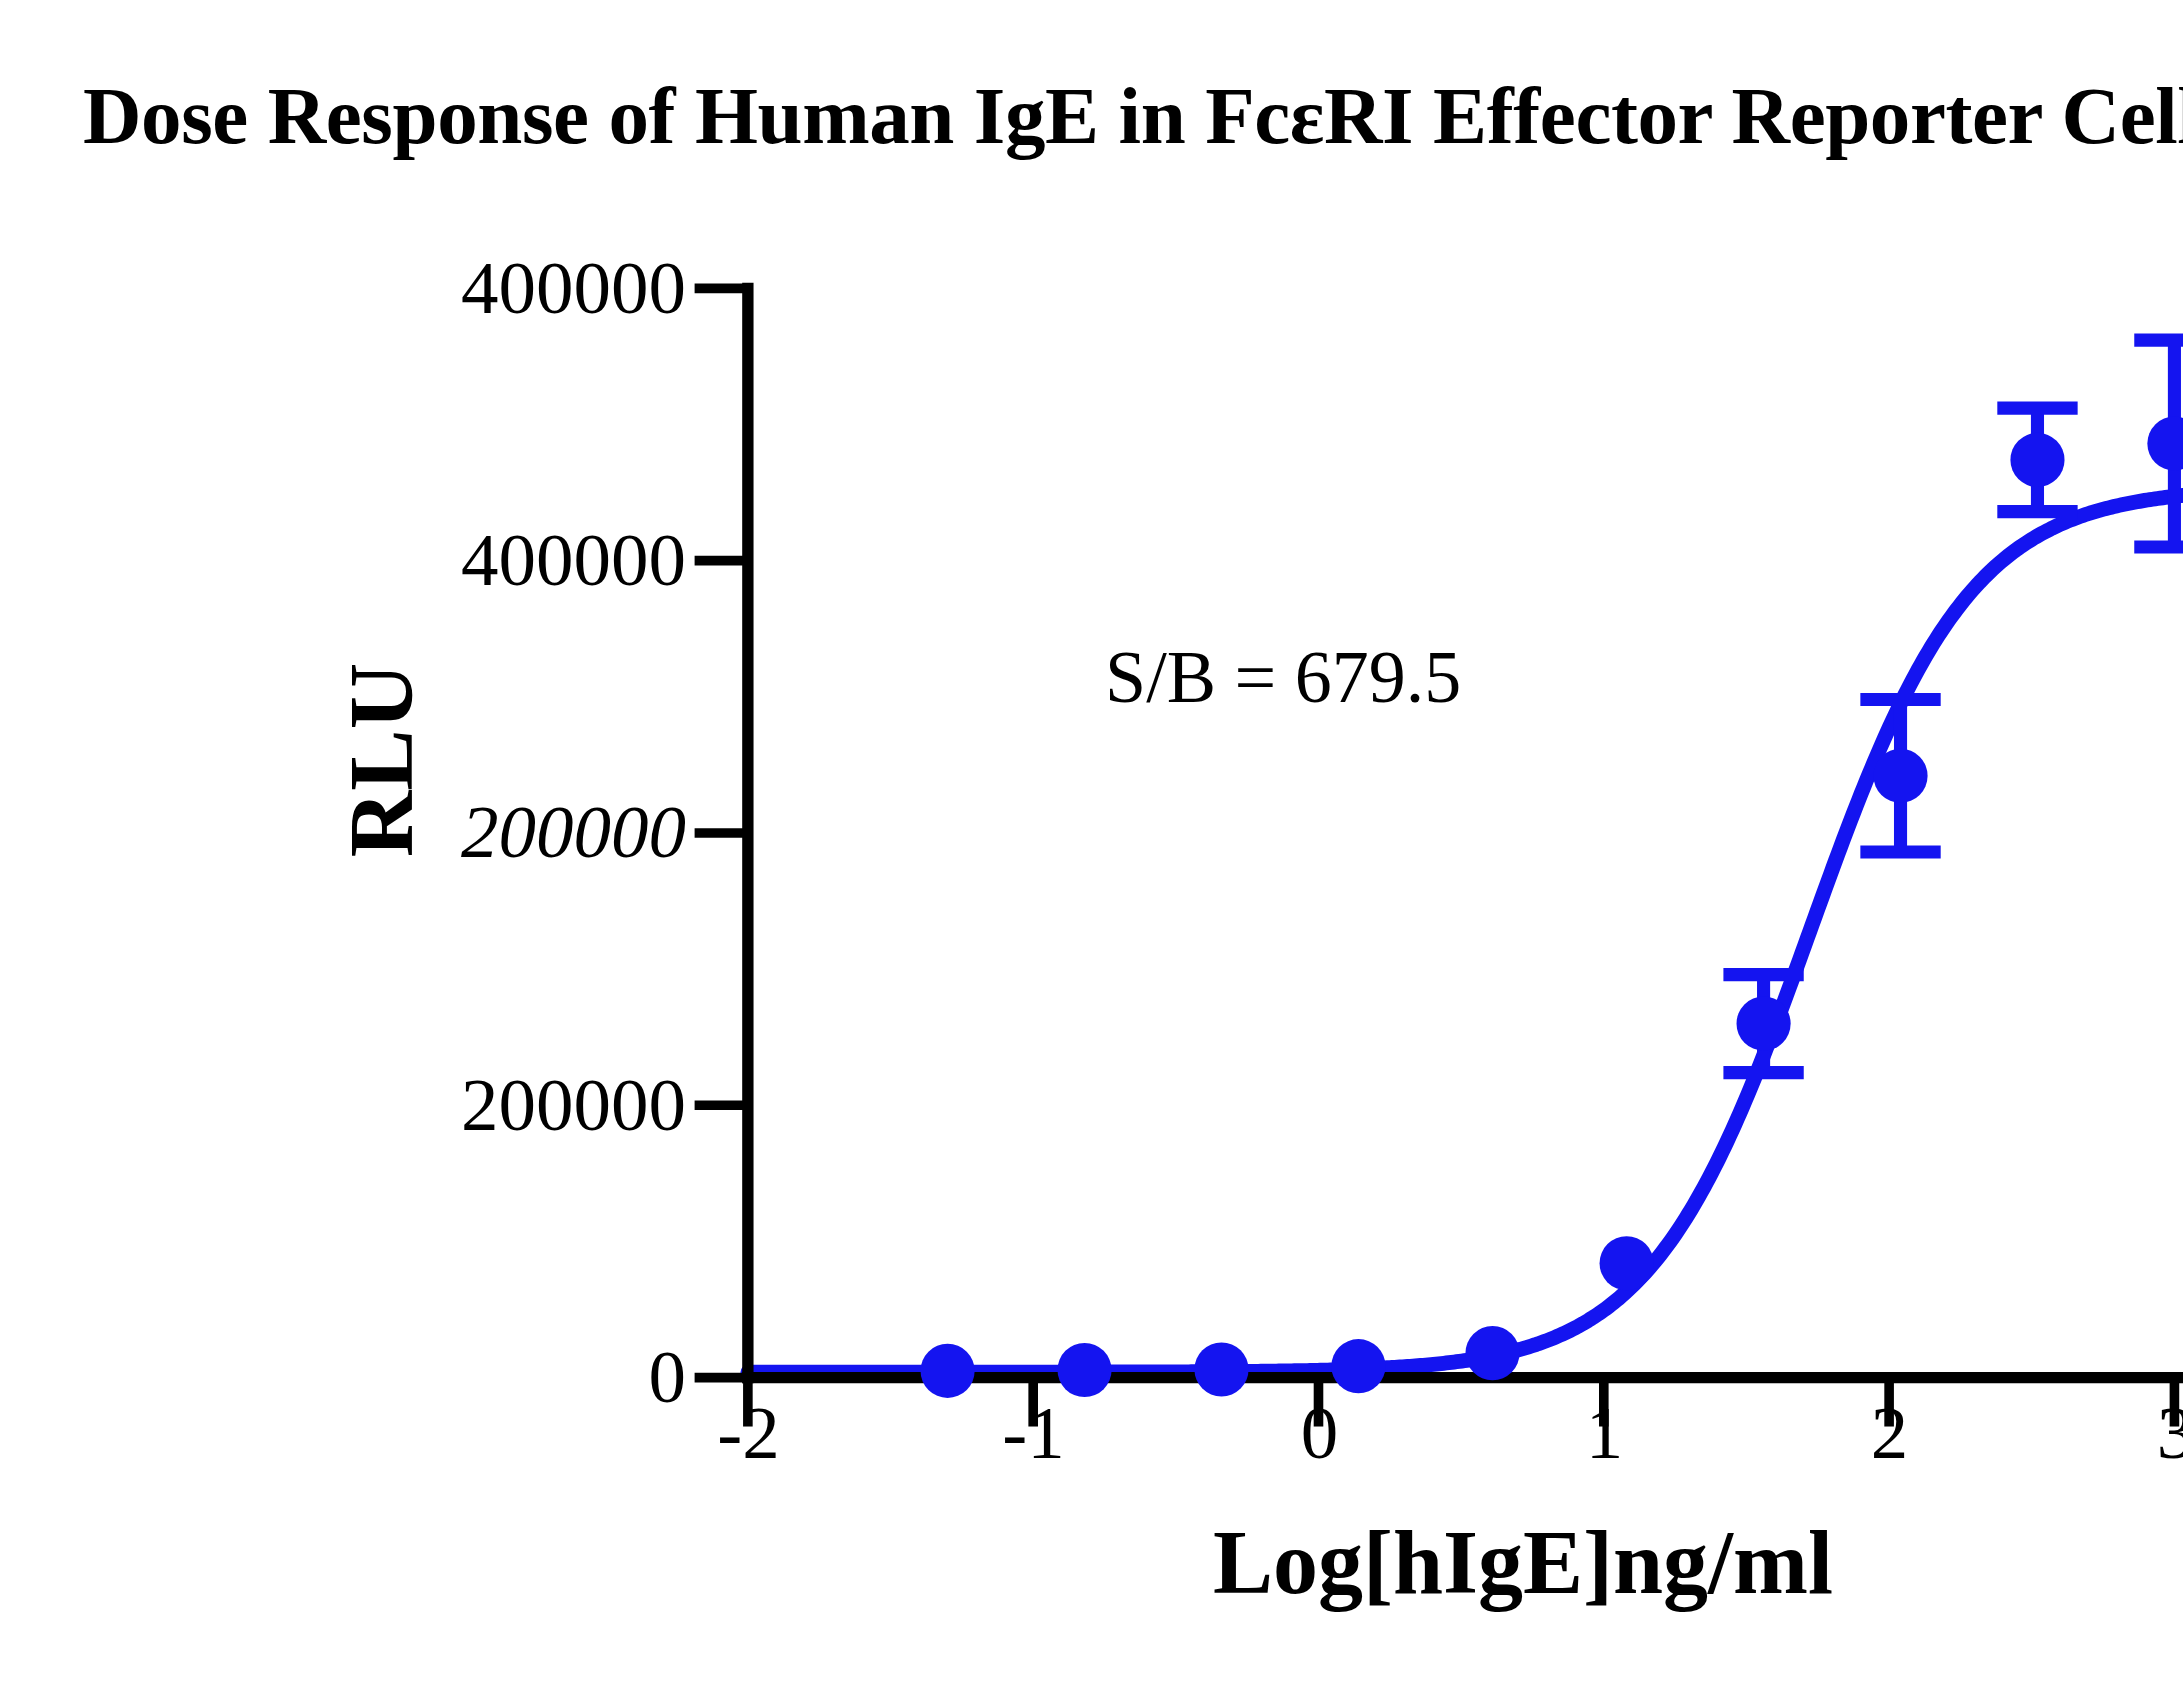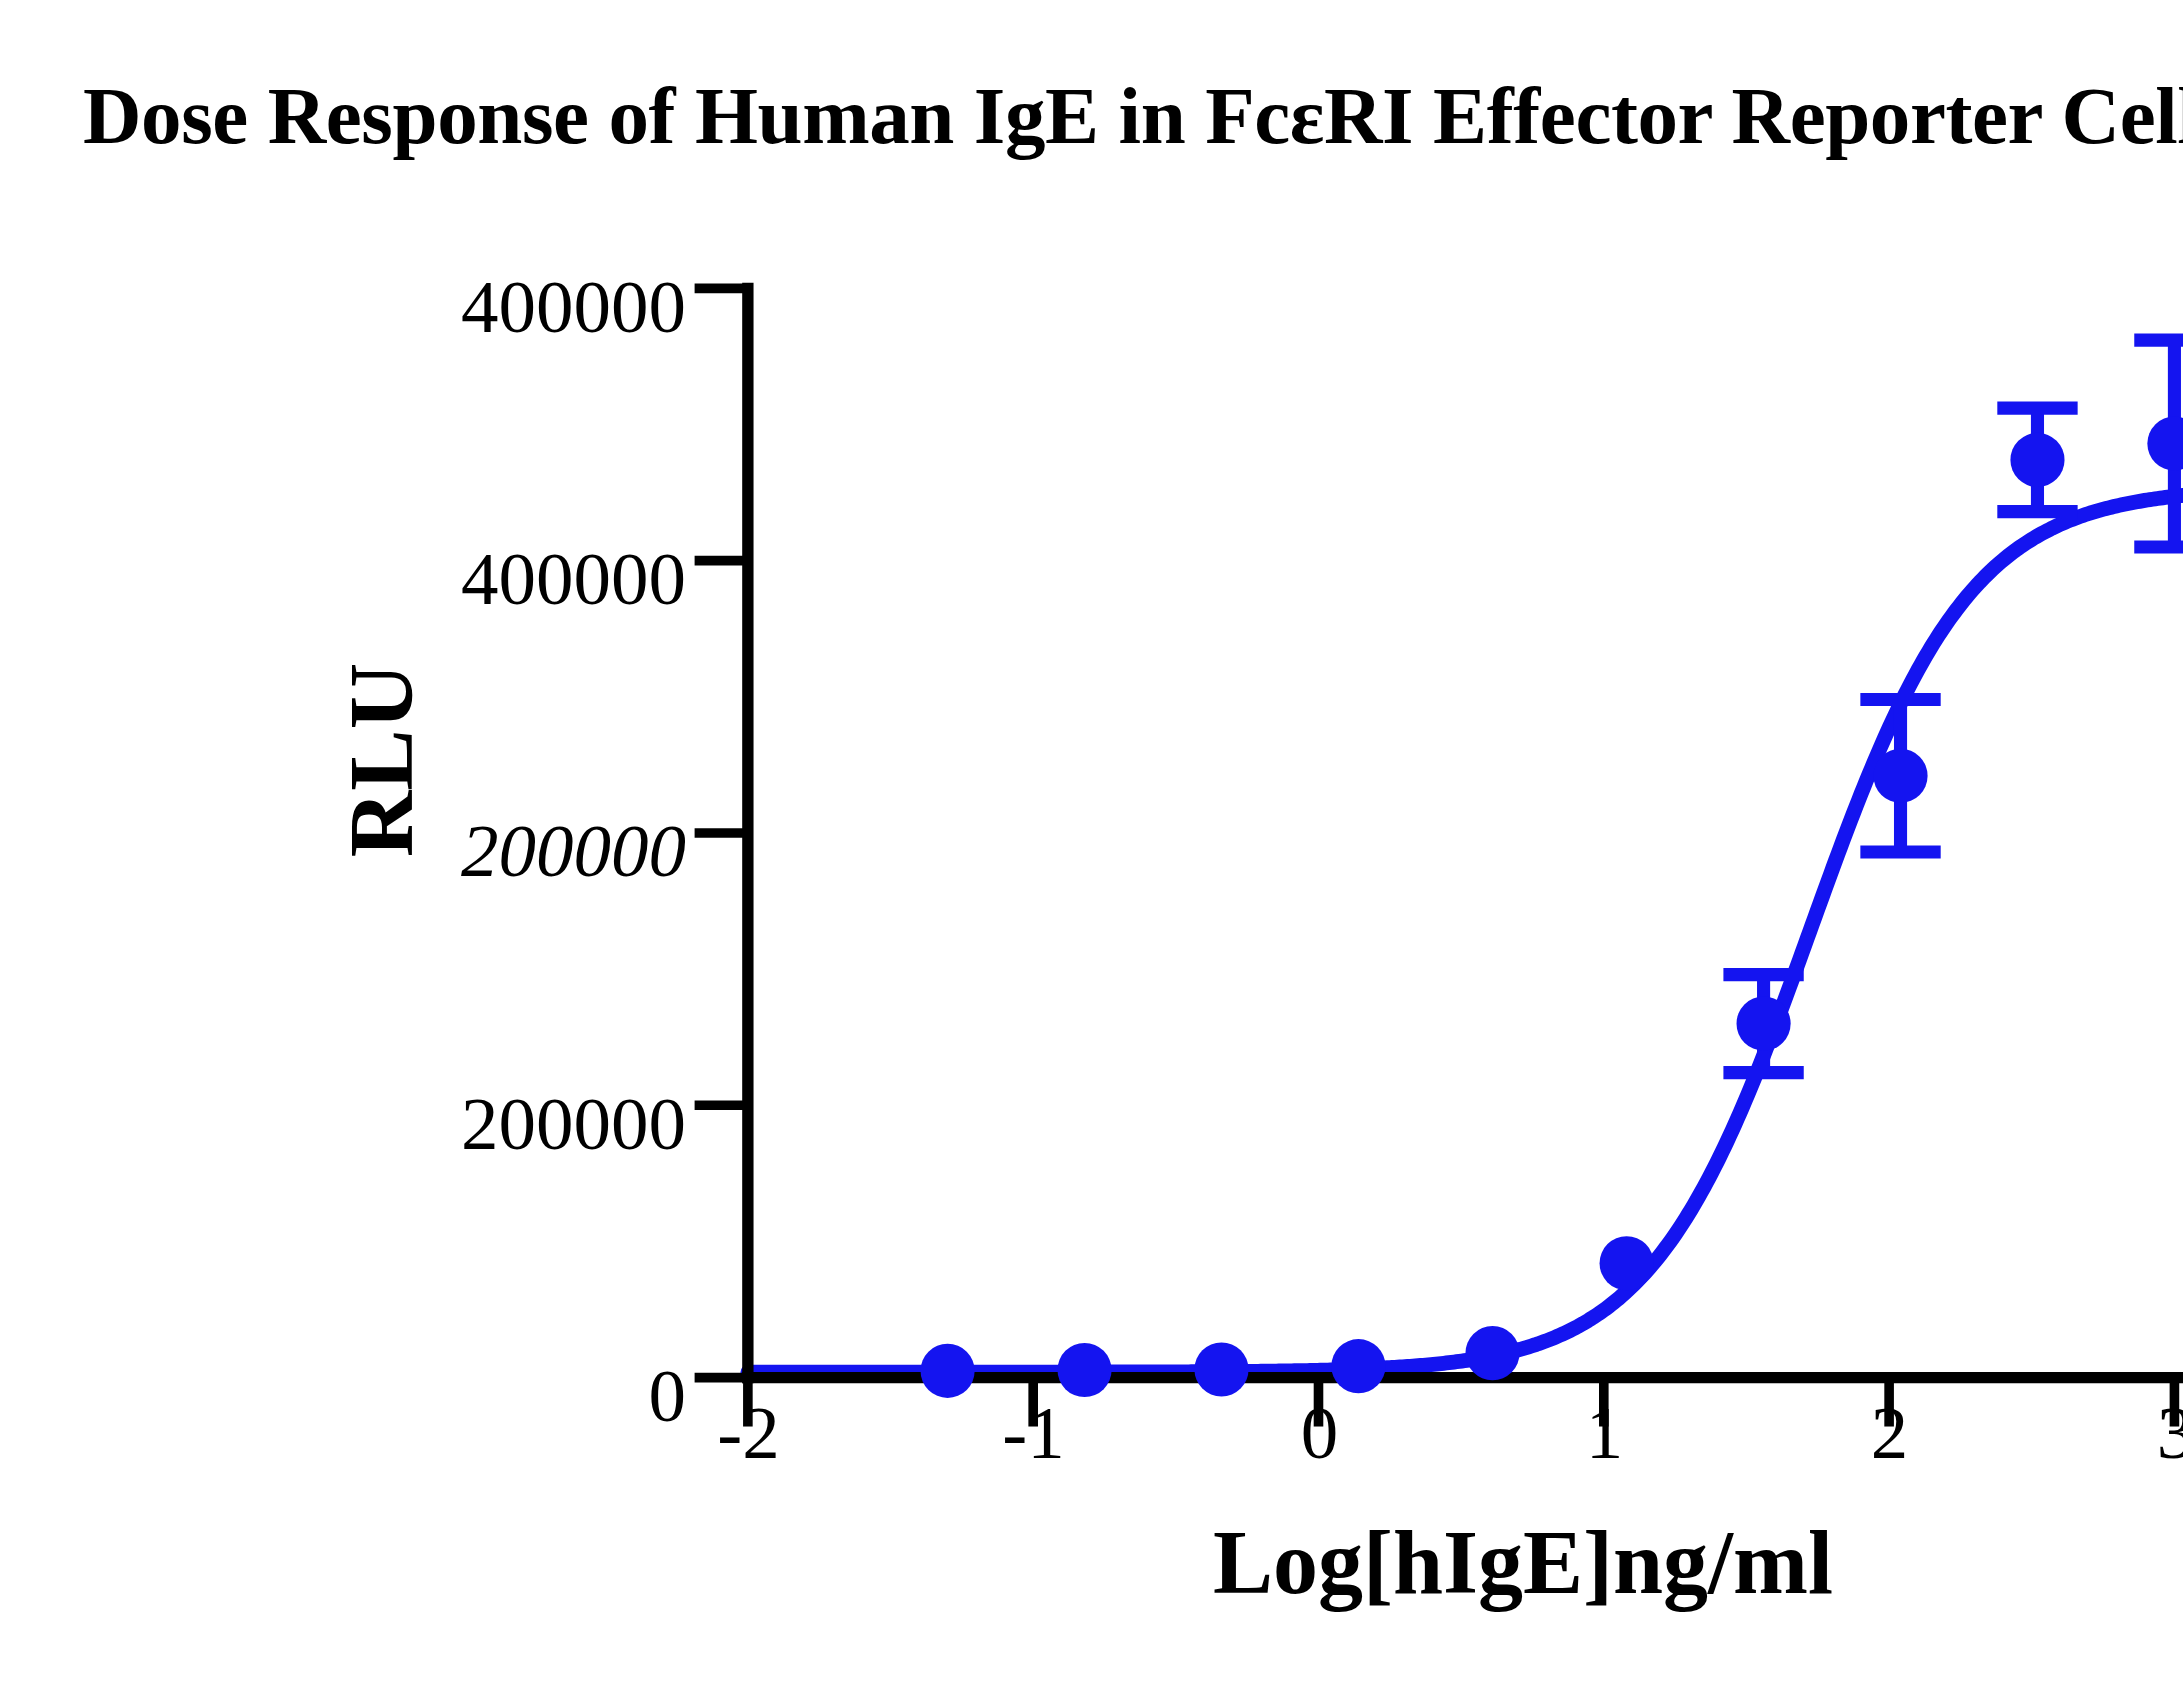--- a/index.html
+++ b/index.html
@@ -82,21 +82,20 @@
     font-size: 75px;
     color: #000000;
     white-space: nowrap;
     line-height: 1;
   }
   .ytick-wrap {
     position: absolute;
     left: 0;
     width: 686px;
     height: 0.4px;
-    margin-top: 19px;
   }
   .xtick-label {
     position: absolute;
     text-align: center;
     font-size: 75px;
     color: #000000;
     white-space: nowrap;
     line-height: 1;
     width: 175px;
     margin-left: -87px;
@@ -120,20 +119,21 @@
 
 <div id="figure">
 
   <div id="chart-title">Dose Response of Human IgE in FcεRI Effector Reporter Cell (C4)</div>
 
   <div id="ylabel">RLU</div>
 
   <div id="xlabel">Log[hIgE]ng/ml</div>
 
   <div id="annotation">
+    <div>S/B = 679.5</div>
   </div>
 
   <svg id="plot" viewBox="0 0 6970 3854" width="3043" height="1683">
     <g id="svg-root">
         <path d="M1713.0,3142.5 L1718.9,3142.5 L1724.8,3142.5 L1730.7,3142.5 L1736.6,3142.5 L1742.5,3142.5 L1748.4,3142.5 L1754.3,3142.5 L1760.2,3142.5 L1766.1,3142.5 L1772.0,3142.5 L1777.9,3142.5 L1783.8,3142.5 L1789.7,3142.5 L1795.6,3142.5 L1801.5,3142.5 L1807.5,3142.5 L1813.4,3142.5 L1819.3,3142.5 L1825.2,3142.5 L1831.1,3142.5 L1837.0,3142.5 L1842.9,3142.5 L1848.8,3142.5 L1854.7,3142.5 L1860.6,3142.5 L1866.5,3142.5 L1872.4,3142.5 L1878.3,3142.5 L1884.2,3142.5 L1890.1,3142.5 L1896.0,3142.5 L1901.9,3142.5 L1907.8,3142.5 L1913.7,3142.5 L1919.6,3142.5 L1925.5,3142.5 L1931.4,3142.5 L1937.3,3142.5 L1943.2,3142.5 L1949.1,3142.5 L1955.0,3142.5 L1960.9,3142.5 L1966.8,3142.5 L1972.7,3142.5 L1978.7,3142.5 L1984.6,3142.5 L1990.5,3142.5 L1996.4,3142.5 L2002.3,3142.5 L2008.2,3142.5 L2014.1,3142.5 L2020.0,3142.5 L2025.9,3142.5 L2031.8,3142.5 L2037.7,3142.5 L2043.6,3142.5 L2049.5,3142.5 L2055.4,3142.5 L2061.3,3142.5 L2067.2,3142.5 L2073.1,3142.5 L2079.0,3142.5 L2084.9,3142.5 L2090.8,3142.5 L2096.7,3142.5 L2102.6,3142.5 L2108.5,3142.5 L2114.4,3142.5 L2120.3,3142.5 L2126.2,3142.5 L2132.1,3142.5 L2138.0,3142.5 L2143.9,3142.5 L2149.8,3142.5 L2155.8,3142.5 L2161.7,3142.5 L2167.6,3142.5 L2173.5,3142.5 L2179.4,3142.5 L2185.3,3142.5 L2191.2,3142.5 L2197.1,3142.5 L2203.0,3142.5 L2208.9,3142.5 L2214.8,3142.5 L2220.7,3142.5 L2226.6,3142.5 L2232.5,3142.5 L2238.4,3142.5 L2244.3,3142.5 L2250.2,3142.5 L2256.1,3142.5 L2262.0,3142.5 L2267.9,3142.5 L2273.8,3142.5 L2279.7,3142.4 L2285.6,3142.4 L2291.5,3142.4 L2297.4,3142.4 L2303.3,3142.4 L2309.2,3142.4 L2315.1,3142.4 L2321.0,3142.4 L2326.9,3142.4 L2332.8,3142.4 L2338.8,3142.4 L2344.7,3142.4 L2350.6,3142.4 L2356.5,3142.4 L2362.4,3142.4 L2368.3,3142.4 L2374.2,3142.4 L2380.1,3142.4 L2386.0,3142.4 L2391.9,3142.4 L2397.8,3142.4 L2403.7,3142.4 L2409.6,3142.4 L2415.5,3142.4 L2421.4,3142.4 L2427.3,3142.4 L2433.2,3142.4 L2439.1,3142.3 L2445.0,3142.3 L2450.9,3142.3 L2456.8,3142.3 L2462.7,3142.3 L2468.6,3142.3 L2474.5,3142.3 L2480.4,3142.3 L2486.3,3142.3 L2492.2,3142.3 L2498.1,3142.3 L2504.0,3142.3 L2509.9,3142.3 L2515.9,3142.3 L2521.8,3142.2 L2527.7,3142.2 L2533.6,3142.2 L2539.5,3142.2 L2545.4,3142.2 L2551.3,3142.2 L2557.2,3142.2 L2563.1,3142.2 L2569.0,3142.2 L2574.9,3142.1 L2580.8,3142.1 L2586.7,3142.1 L2592.6,3142.1 L2598.5,3142.1 L2604.4,3142.1 L2610.3,3142.1 L2616.2,3142.0 L2622.1,3142.0 L2628.0,3142.0 L2633.9,3142.0 L2639.8,3142.0 L2645.7,3142.0 L2651.6,3141.9 L2657.5,3141.9 L2663.4,3141.9 L2669.3,3141.9 L2675.2,3141.9 L2681.1,3141.8 L2687.0,3141.8 L2693.0,3141.8 L2698.9,3141.8 L2704.8,3141.8 L2710.7,3141.7 L2716.6,3141.7 L2722.5,3141.7 L2728.4,3141.6 L2734.3,3141.6 L2740.2,3141.6 L2746.1,3141.6 L2752.0,3141.5 L2757.9,3141.5 L2763.8,3141.5 L2769.7,3141.4 L2775.6,3141.4 L2781.5,3141.4 L2787.4,3141.3 L2793.3,3141.3 L2799.2,3141.2 L2805.1,3141.2 L2811.0,3141.1 L2816.9,3141.1 L2822.8,3141.1 L2828.7,3141.0 L2834.6,3141.0 L2840.5,3140.9 L2846.4,3140.9 L2852.3,3140.8 L2858.2,3140.7 L2864.2,3140.7 L2870.1,3140.6 L2876.0,3140.6 L2881.9,3140.5 L2887.8,3140.4 L2893.7,3140.4 L2899.6,3140.3 L2905.5,3140.2 L2911.4,3140.1 L2917.3,3140.1 L2923.2,3140.0 L2929.1,3139.9 L2935.0,3139.8 L2940.9,3139.7 L2946.8,3139.6 L2952.7,3139.5 L2958.6,3139.4 L2964.5,3139.3 L2970.4,3139.2 L2976.3,3139.1 L2982.2,3139.0 L2988.1,3138.9 L2994.0,3138.8 L2999.9,3138.7 L3005.8,3138.5 L3011.7,3138.4 L3017.6,3138.3 L3023.5,3138.1 L3029.4,3138.0 L3035.3,3137.8 L3041.3,3137.7 L3047.2,3137.5 L3053.1,3137.4 L3059.0,3137.2 L3064.9,3137.0 L3070.8,3136.9 L3076.7,3136.7 L3082.6,3136.5 L3088.5,3136.3 L3094.4,3136.1 L3100.3,3135.9 L3106.2,3135.6 L3112.1,3135.4 L3118.0,3135.2 L3123.9,3134.9 L3129.8,3134.7 L3135.7,3134.4 L3141.6,3134.2 L3147.5,3133.9 L3153.4,3133.6 L3159.3,3133.3 L3165.2,3133.0 L3171.1,3132.7 L3177.0,3132.4 L3182.9,3132.1 L3188.8,3131.7 L3194.7,3131.4 L3200.6,3131.0 L3206.5,3130.7 L3212.4,3130.3 L3218.3,3129.9 L3224.3,3129.5 L3230.2,3129.0 L3236.1,3128.6 L3242.0,3128.1 L3247.9,3127.7 L3253.8,3127.2 L3259.7,3126.7 L3265.6,3126.2 L3271.5,3125.6 L3277.4,3125.1 L3283.3,3124.5 L3289.2,3123.9 L3295.1,3123.3 L3301.0,3122.7 L3306.9,3122.1 L3312.8,3121.4 L3318.7,3120.7 L3324.6,3120.0 L3330.5,3119.3 L3336.4,3118.5 L3342.3,3117.8 L3348.2,3117.0 L3354.1,3116.1 L3360.0,3115.3 L3365.9,3114.4 L3371.8,3113.5 L3377.7,3112.6 L3383.6,3111.6 L3389.5,3110.6 L3395.4,3109.6 L3401.4,3108.5 L3407.3,3107.4 L3413.2,3106.3 L3419.1,3105.1 L3425.0,3103.9 L3430.9,3102.7 L3436.8,3101.4 L3442.7,3100.1 L3448.6,3098.7 L3454.5,3097.3 L3460.4,3095.9 L3466.3,3094.4 L3472.2,3092.8 L3478.1,3091.2 L3484.0,3089.6 L3489.9,3087.9 L3495.8,3086.2 L3501.7,3084.4 L3507.6,3082.5 L3513.5,3080.6 L3519.4,3078.7 L3525.3,3076.6 L3531.2,3074.5 L3537.1,3072.4 L3543.0,3070.2 L3548.9,3067.9 L3554.8,3065.5 L3560.7,3063.1 L3566.6,3060.6 L3572.6,3058.0 L3578.5,3055.4 L3584.4,3052.7 L3590.3,3049.9 L3596.2,3047.0 L3602.1,3044.0 L3608.0,3040.9 L3613.9,3037.8 L3619.8,3034.5 L3625.7,3031.2 L3631.6,3027.7 L3637.5,3024.2 L3643.4,3020.5 L3649.3,3016.8 L3655.2,3012.9 L3661.1,3009.0 L3667.0,3004.9 L3672.9,3000.7 L3678.8,2996.4 L3684.7,2992.0 L3690.6,2987.4 L3696.5,2982.7 L3702.4,2977.9 L3708.3,2973.0 L3714.2,2967.9 L3720.1,2962.7 L3726.0,2957.3 L3731.9,2951.8 L3737.8,2946.2 L3743.7,2940.4 L3749.6,2934.4 L3755.6,2928.3 L3761.5,2922.1 L3767.4,2915.7 L3773.3,2909.1 L3779.2,2902.4 L3785.1,2895.4 L3791.0,2888.4 L3796.9,2881.1 L3802.8,2873.7 L3808.7,2866.1 L3814.6,2858.3 L3820.5,2850.3 L3826.4,2842.2 L3832.3,2833.8 L3838.2,2825.3 L3844.1,2816.6 L3850.0,2807.6 L3855.9,2798.5 L3861.8,2789.2 L3867.7,2779.7 L3873.6,2770.0 L3879.5,2760.1 L3885.4,2750.0 L3891.3,2739.7 L3897.2,2729.2 L3903.1,2718.5 L3909.0,2707.6 L3914.9,2696.5 L3920.8,2685.2 L3926.8,2673.6 L3932.7,2661.9 L3938.6,2650.0 L3944.5,2637.9 L3950.4,2625.5 L3956.3,2613.0 L3962.2,2600.3 L3968.1,2587.4 L3974.0,2574.3 L3979.9,2561.1 L3985.8,2547.6 L3991.7,2534.0 L3997.6,2520.1 L4003.5,2506.1 L4009.4,2492.0 L4015.3,2477.7 L4021.2,2463.2 L4027.1,2448.5 L4033.0,2433.8 L4038.9,2418.8 L4044.8,2403.7 L4050.7,2388.5 L4056.6,2373.2 L4062.5,2357.8 L4068.4,2342.2 L4074.3,2326.5 L4080.2,2310.8 L4086.1,2294.9 L4092.0,2279.0 L4097.9,2263.0 L4103.9,2246.9 L4109.8,2230.7 L4115.7,2214.5 L4121.6,2198.3 L4127.5,2182.0 L4133.4,2165.7 L4139.3,2149.4 L4145.2,2133.0 L4151.1,2116.7 L4157.0,2100.4 L4162.9,2084.0 L4168.8,2067.7 L4174.7,2051.5 L4180.6,2035.3 L4186.5,2019.1 L4192.4,2003.0 L4198.3,1986.9 L4204.2,1970.9 L4210.1,1955.0 L4216.0,1939.2 L4221.9,1923.5 L4227.8,1907.9 L4233.7,1892.4 L4239.6,1877.0 L4245.5,1861.7 L4251.4,1846.6 L4257.3,1831.6 L4263.2,1816.7 L4269.1,1802.0 L4275.0,1787.4 L4280.9,1773.0 L4286.9,1758.8 L4292.8,1744.7 L4298.7,1730.8 L4304.6,1717.1 L4310.5,1703.5 L4316.4,1690.2 L4322.3,1677.0 L4328.2,1664.0 L4334.1,1651.2 L4340.0,1638.6 L4345.9,1626.2 L4351.8,1613.9 L4357.7,1601.9 L4363.6,1590.1 L4369.5,1578.5 L4375.4,1567.0 L4381.3,1555.8 L4387.2,1544.8 L4393.1,1534.0 L4399.0,1523.4 L4404.9,1513.0 L4410.8,1502.8 L4416.7,1492.8 L4422.6,1483.0 L4428.5,1473.4 L4434.4,1464.0 L4440.3,1454.8 L4446.2,1445.7 L4452.1,1436.9 L4458.1,1428.3 L4464.0,1419.9 L4469.9,1411.6 L4475.8,1403.6 L4481.7,1395.7 L4487.6,1388.0 L4493.5,1380.5 L4499.4,1373.1 L4505.3,1365.9 L4511.2,1359.0 L4517.1,1352.1 L4523.0,1345.5 L4528.9,1339.0 L4534.8,1332.6 L4540.7,1326.5 L4546.6,1320.4 L4552.5,1314.6 L4558.4,1308.9 L4564.3,1303.3 L4570.2,1297.9 L4576.1,1292.6 L4582.0,1287.4 L4587.9,1282.4 L4593.8,1277.5 L4599.7,1272.8 L4605.6,1268.2 L4611.5,1263.7 L4617.4,1259.3 L4623.3,1255.1 L4629.2,1250.9 L4635.1,1246.9 L4641.1,1243.0 L4647.0,1239.2 L4652.9,1235.5 L4658.8,1231.9 L4664.7,1228.4 L4670.6,1225.0 L4676.5,1221.7 L4682.4,1218.5 L4688.3,1215.4 L4694.2,1212.4 L4700.1,1209.4 L4706.0,1206.6 L4711.9,1203.8 L4717.8,1201.1 L4723.7,1198.5 L4729.6,1196.0 L4735.5,1193.5 L4741.4,1191.1 L4747.3,1188.8 L4753.2,1186.6 L4759.1,1184.4 L4765.0,1182.3 L4770.9,1180.2 L4776.8,1178.2 L4782.7,1176.3 L4788.6,1174.4 L4794.5,1172.6 L4800.4,1170.8 L4806.3,1169.1 L4812.3,1167.4 L4818.2,1165.8 L4824.1,1164.3 L4830.0,1162.8 L4835.9,1161.3 L4841.8,1159.9 L4847.7,1158.5 L4853.6,1157.1 L4859.5,1155.8 L4865.4,1154.6 L4871.3,1153.4 L4877.2,1152.2 L4883.1,1151.0 L4889.0,1149.9 L4894.9,1148.8 L4900.8,1147.8 L4906.7,1146.8 L4912.6,1145.8 L4918.5,1144.8 L4924.4,1143.9 L4930.3,1143.0 L4936.2,1142.2 L4942.1,1141.3 L4948.0,1140.5 L4953.9,1139.7 L4959.8,1138.9 L4965.7,1138.2 L4971.6,1137.5 L4977.5,1136.8 L4983.4,1136.1 L4989.4,1135.5 L4995.3,1134.8 L5001.2,1134.2 L5007.1,1133.6 L5013.0,1133.1 L5018.9,1132.5 L5024.8,1132.0 L5030.7,1131.4 L5036.6,1130.9 L5042.5,1130.4 L5048.4,1130.0 L5054.3,1129.5 L5060.2,1129.1 L5066.1,1128.6 L5072.0,1128.2 L5077.9,1127.8 L5083.8,1127.4 L5089.7,1127.0 L5095.6,1126.7 L5101.5,1126.3 L5107.4,1126.0 L5113.3,1125.6 L5119.2,1125.3 L5125.1,1125.0 L5131.0,1124.7 L5136.9,1124.4 L5142.8,1124.1 L5148.7,1123.8 L5154.6,1123.5 L5160.5,1123.3 L5166.4,1123.0 L5172.4,1122.8 L5178.3,1122.6 L5184.2,1122.3 L5190.1,1122.1 L5196.0,1121.9 L5201.9,1121.7 L5207.8,1121.5 L5213.7,1121.3 L5219.6,1121.1 L5225.5,1120.9 L5231.4,1120.7 L5237.3,1120.6 L5243.2,1120.4 L5249.1,1120.2 L5255.0,1120.1 " fill="none" stroke="#1414f0" stroke-width="34" stroke-linecap="round" stroke-linejoin="round"></path>
         <line x1="1713" y1="647" x2="1713" y2="3168" stroke="#000000" stroke-width="26"></line>
         <line x1="1700" y1="3155" x2="5255" y2="3155" stroke="#000000" stroke-width="26"></line>
         <line x1="1591" y1="3155" x2="1713" y2="3155" stroke="#000000" stroke-width="22"></line>
         <line x1="1591" y1="2531.25" x2="1713" y2="2531.25" stroke="#000000" stroke-width="22"></line>
         <line x1="1591" y1="1907.5" x2="1713" y2="1907.5" stroke="#000000" stroke-width="22"></line>

